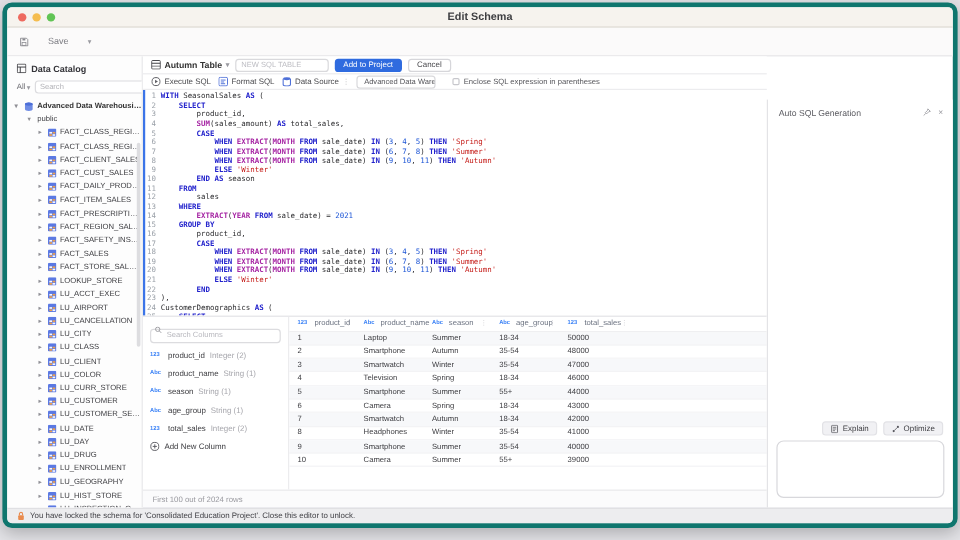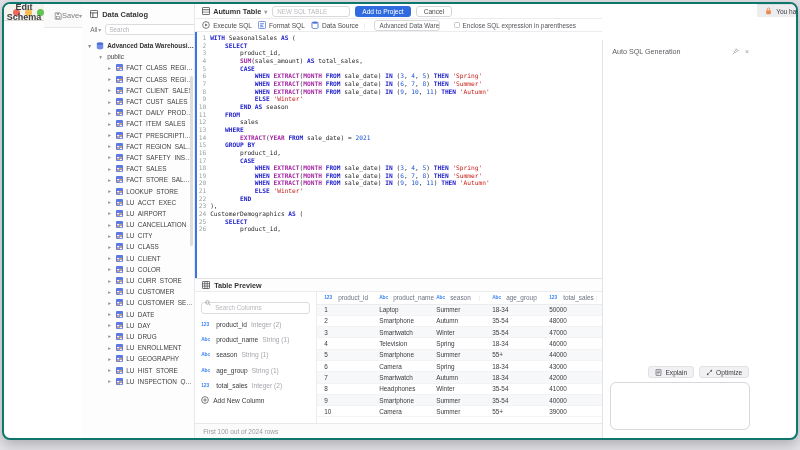--- a/index.html
+++ b/index.html
@@ -1,35 +1,35 @@
 <!DOCTYPE html>
 <html><head>
 <meta charset="utf-8">
 <style>
   * { margin:0; padding:0; box-sizing:border-box; }
   html,body { width:800px; height:450px; overflow:hidden;
     font-family:"Liberation Sans", sans-serif; background:#e4e4e8; }
   .desktop { width:800px; height:450px; padding-top:2px; }
   .window { width:796px; height:438px; margin:0 2px; background:#fff;
     border-radius:8px; box-shadow:0 4px 14px rgba(0,0,0,.25);
-    display:flex; flex-direction:row; overflow:hidden; border:2px solid #0f766e; }
+    display:flex; flex-direction:column; overflow:hidden; border:4px solid #0f766e; }
 
   
   .titlebar { height:17px; background:#f6f3ee; border-bottom:1px solid #dedbd5;
     display:flex; align-items:center; position:relative; flex:0 0 auto; }
   .lights { display:flex; gap:5px; margin-left:9px; }
   .light { width:7px; height:7px; border-radius:50%; }
   .l-red{ background:#ee6a5f; } .l-yellow{ background:#f5bd4f; } .l-green{ background:#61c454; }
   .win-title { position:absolute; left:0; right:0; text-align:center;
     font-size:9px; font-weight:bold; color:#3d3d40; }
 
   
   .savebar { height:24px; background:#fbfafa; border-bottom:1px solid #e7e7e9;
     display:flex; align-items:center; padding-left:10px; flex:0 0 auto; }
-  .save-btn { display:flex; align-items:center; gap:0; color:#7c7c82; font-size:7.5px; cursor:default; }
+  .save-btn { display:flex; align-items:center; gap:16px; color:#7c7c82; font-size:7.5px; cursor:default; }
   .save-btn svg { display:block; }
   .mini-caret { font-size:6px; color:#9a9aa0; }
 
   .body { flex:1 1 auto; display:flex; min-height:0; }
 
   
   .sidebar { width:113px; flex:0 0 auto; background:#fdfdfd; border-right:1px solid #e8e8ea;
     display:flex; flex-direction:column; overflow:hidden; position:relative; }
   .sb-head { display:flex; align-items:flex-start; gap:4px; padding:6px 8px 4px 8px;
     font-size:7.5px; font-weight:bold; color:#35353a; }
@@ -666,30 +666,20 @@
     <span class="ln">25</span>
     <span class="cd">    <span class="s-kw">SELECT</span></span>
   </div>
             <div class="cl">
     <span class="ln">26</span>
     <span class="cd">        product_id,</span>
   </div>
           </div>
 
         <section class="preview">
-          <div class="pv-title">
-            <svg width="8" height="8" viewBox="0 0 10 10">
-                <rect x="0.5" y="0.5" width="9" height="9" rx="1" fill="none" stroke="#3c3c40" stroke-width="1"></rect>
-                <line x1="0.5" y1="3.4" x2="9.5" y2="3.4" stroke="#3c3c40" stroke-width=".8"></line>
-                <line x1="3.5" y1="0.5" x2="3.5" y2="9.5" stroke="#3c3c40" stroke-width=".8"></line>
-                <line x1="6.5" y1="0.5" x2="6.5" y2="9.5" stroke="#3c3c40" stroke-width=".8"></line>
-                <line x1="0.5" y1="6.4" x2="9.5" y2="6.4" stroke="#3c3c40" stroke-width=".8"></line>
-              </svg>
-            <span>Table Preview</span>
-          </div>
           <div class="pv-body">
             <div class="col-panel">
               <div class="search-wrap">
                 <svg width="6" height="6" viewBox="0 0 10 10">
                     <circle cx="4" cy="4" r="3" fill="none" stroke="#9a9aa0" stroke-width="1.3"></circle>
                     <line x1="6.3" y1="6.3" x2="9" y2="9" stroke="#9a9aa0" stroke-width="1.3"></line>
                   </svg>
                 <input class="col-search" placeholder="Search Columns" style="">
               </div>
               <div id="col-list">

